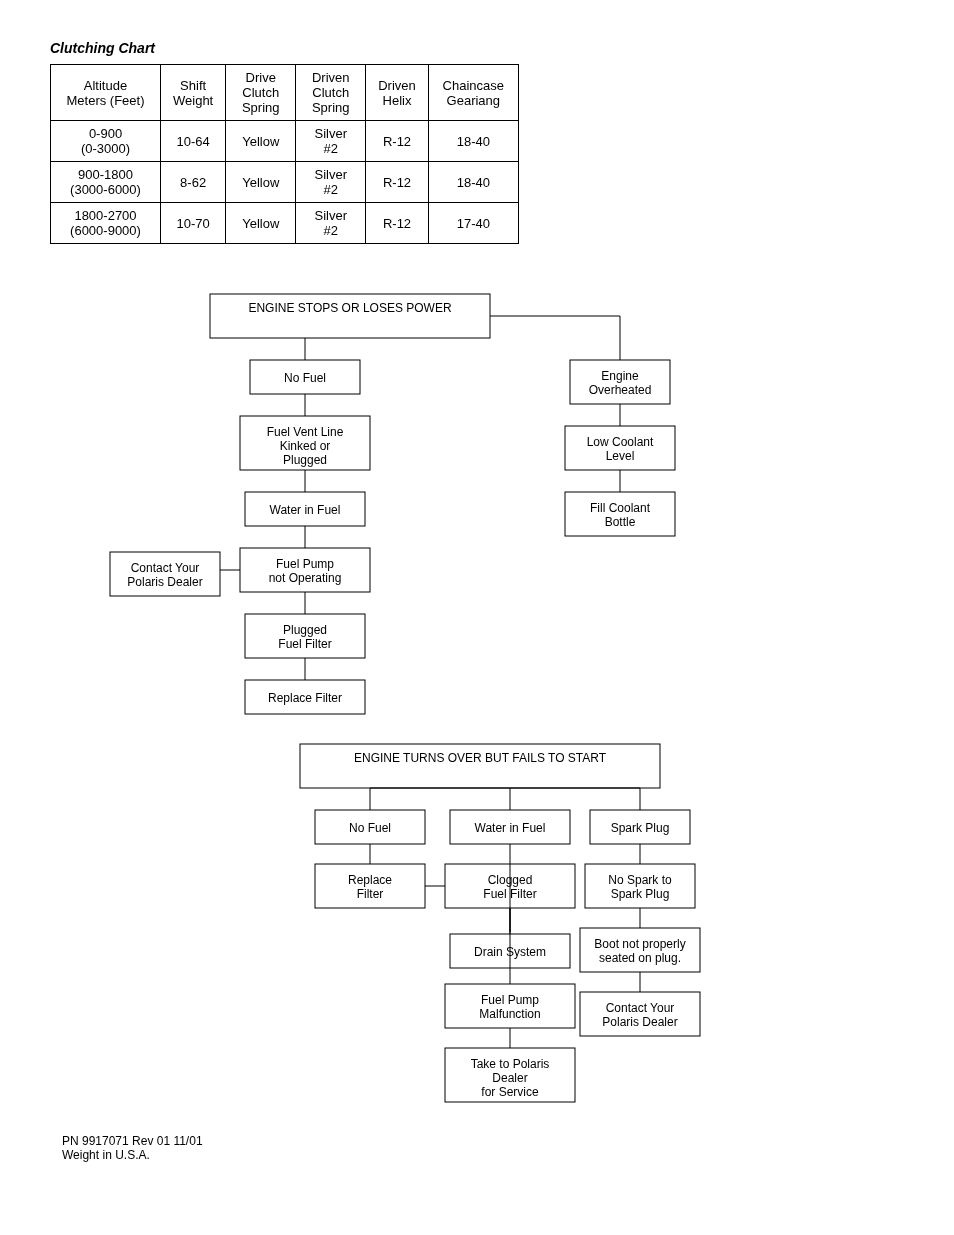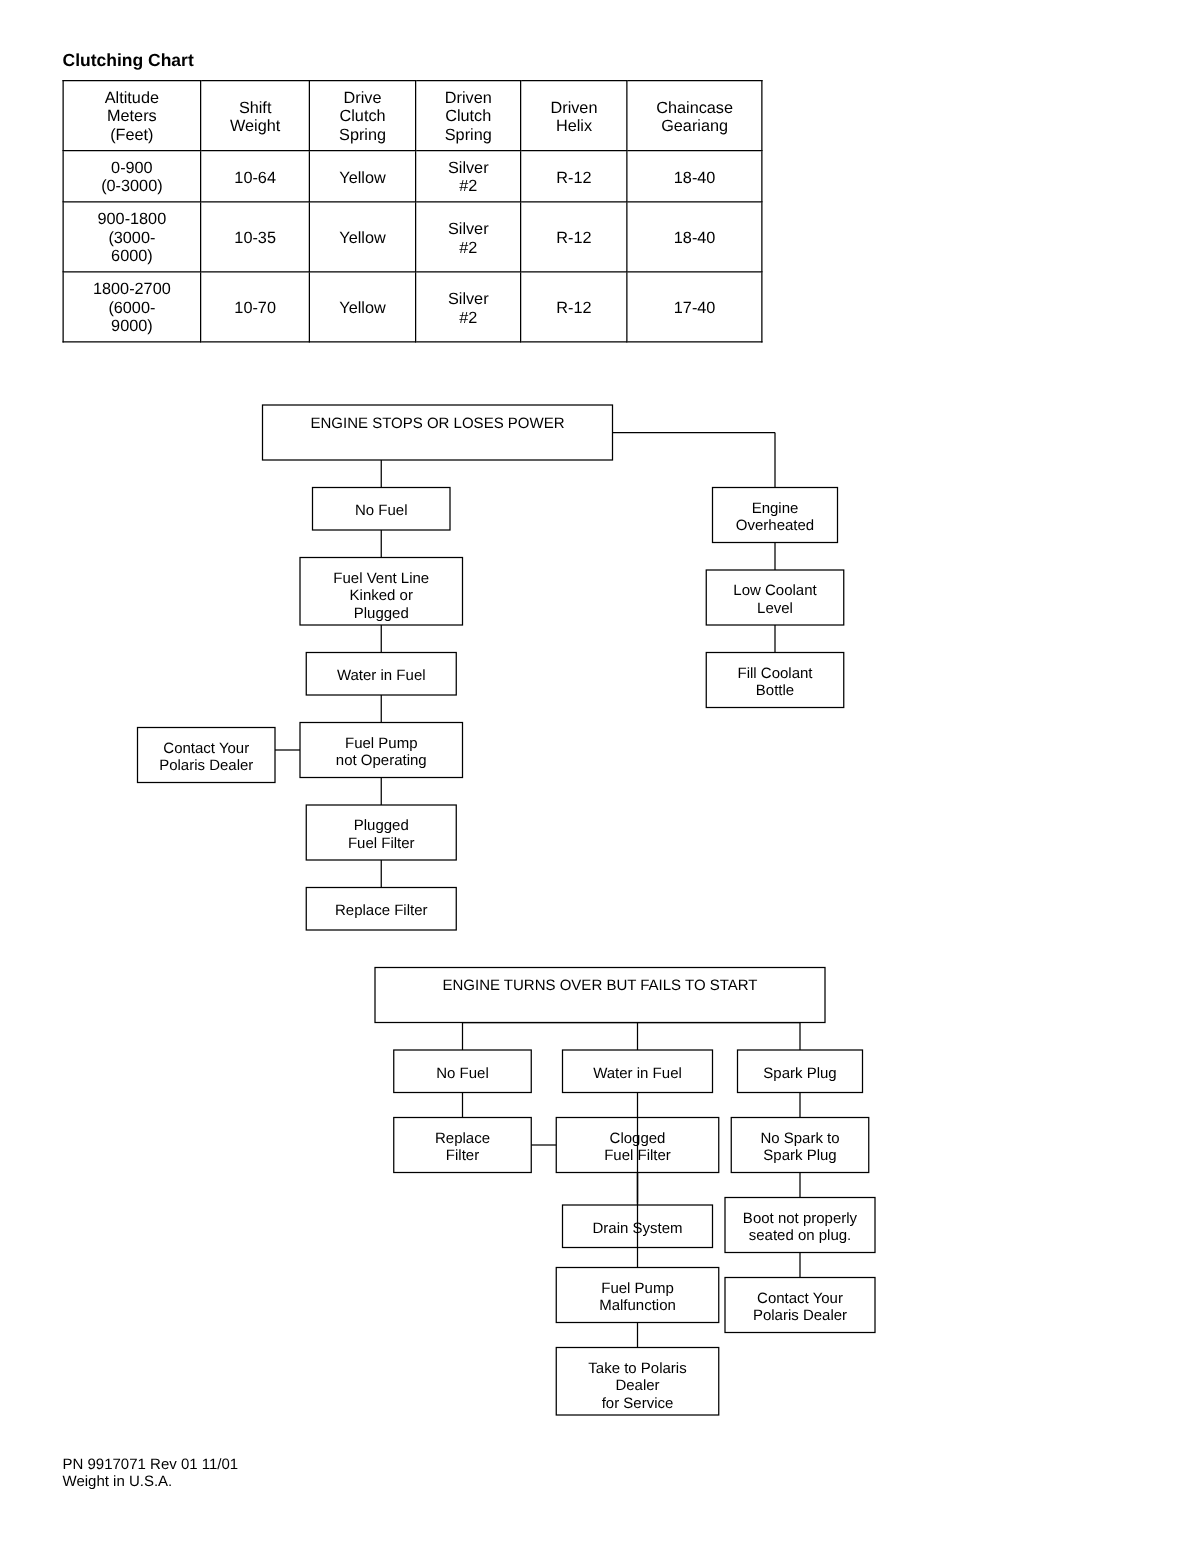--- a/index.html
+++ b/index.html
@@ -11,36 +11,38 @@
       width: 954px;
       min-height: 1235px;
       padding: 40px 50px;
     }
 
     
     .section-title {
       font-weight: bold;
       font-size: 14px;
       margin-bottom: 8px;
+      font-style: italic;
     }
     table.clutch-table {
       border-collapse: collapse;
       margin-bottom: 40px;
       font-size: 13px;
     }
     table.clutch-table td {
       border: 1px solid #000;
-      padding: 5px 23px;
+      padding: 5px 12px;
       text-align: center;
       vertical-align: middle;
     }
 
     .footer {
       margin-top: 20px;
       font-size: 12px;
+      margin-left: 12px;
     }
   </style>
 </head>
 <body>
 
 <div class="section-title">Clutching Chart</div>
 
 <table class="clutch-table">
   <tbody>
       <tr>
@@ -54,21 +56,21 @@
   <tr>
     <td>0-900<br>(0-3000)</td>
     <td>10-64</td>
     <td>Yellow</td>
     <td>Silver<br>#2</td>
     <td>R-12</td>
     <td>18-40</td>
   </tr>
   <tr>
     <td>900-1800<br>(3000-6000)</td>
-    <td>10-35</td>
+    <td>8-62</td>
     <td>Yellow</td>
     <td>Silver<br>#2</td>
     <td>R-12</td>
     <td>18-40</td>
   </tr>
   <tr>
     <td>1800-2700<br>(6000-9000)</td>
     <td>10-70</td>
     <td>Yellow</td>
     <td>Silver<br>#2</td>

